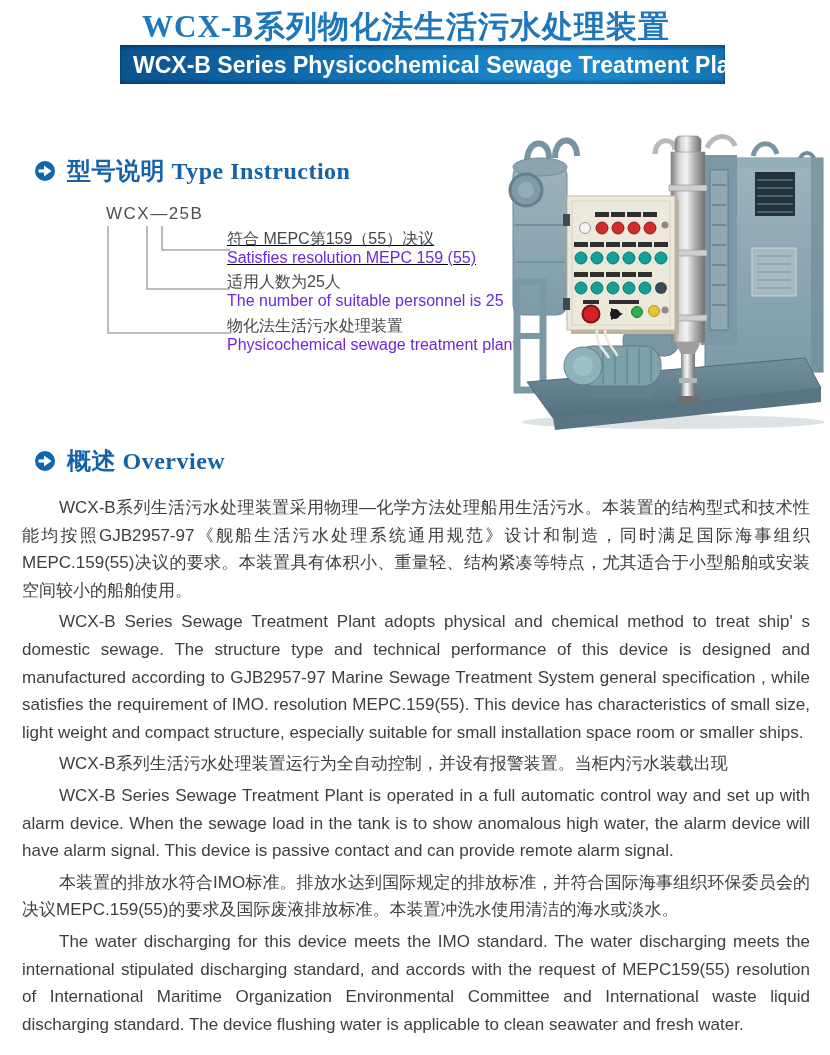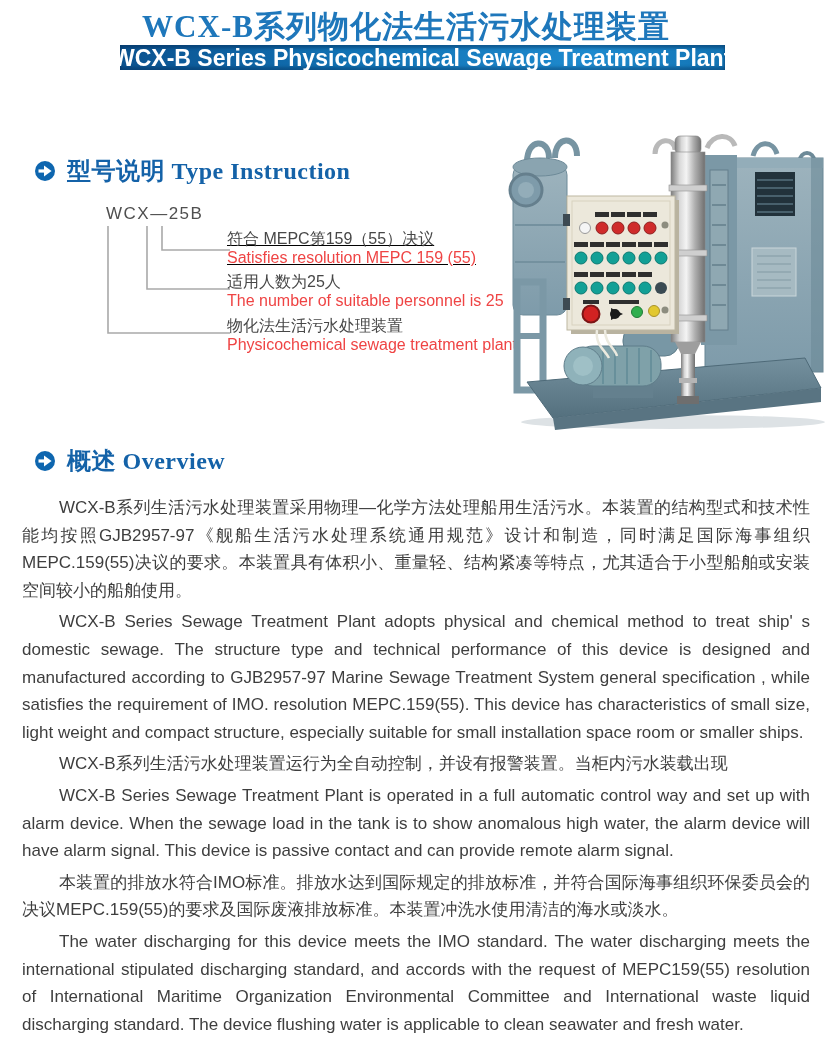--- a/index.html
+++ b/index.html
@@ -3,41 +3,41 @@
 <meta charset="utf-8">
 <style>
   html,body { margin:0; padding:0; background:#ffffff; }
   body { width:830px; height:1055px; position:relative; overflow:hidden;
          font-family:"Liberation Sans", sans-serif; }
 
   .page-title { position:absolute; top:6px; left:0; width:812px; text-align:center;
     font-family:"Liberation Serif", serif; font-weight:bold; font-size:31px;
     color:#1e77bb; letter-spacing:1px; white-space:nowrap; }
 
-  .banner { position:absolute; left:120px; top:45px; width:605px; height:25px;
+  .banner { position:absolute; left:120px; top:45px; width:605px; height:39px;
     background:linear-gradient(95deg,#0b528f 0%,#1172b4 38%,#1e8ace 78%,#1273b3 100%);
     box-shadow:inset 0 3px 3px rgba(3,30,66,.38), inset 0 -3px 3px rgba(3,30,66,.32);
-    display:flex; align-items:center; justify-content:center; }
+    display:flex; align-items:center; }
   .banner .banner-text { color:#ffffff; font-weight:bold; font-size:24px;
     transform:scaleX(.96); white-space:nowrap; letter-spacing:0; }
 
   .sec-header { position:absolute; left:34px; display:flex; align-items:center; gap:11px; }
   #type-header { top:155px; }
   #overview-header { top:445px;gap:11px; }
   .sec-header .txt { font-family:"Liberation Serif", serif; font-weight:bold;
     font-size:24px; color:#1462a8; letter-spacing:.5px; white-space:nowrap; }
   .arrow-icon { width:22px; height:22px; flex:0 0 22px; }
 
   .model-code { position:absolute; left:84px; top:204px; font-size:17px;
     color:#4f4f4f; letter-spacing:1.5px;margin-left:22px; }
   .diagram-lines { position:absolute; left:85px; top:222px; }
   .dlabel { position:absolute; left:227px; }
   #dlabel-0 { top:229px;text-decoration:underline; } #dlabel-1 { top:272px; } #dlabel-2 { top:316px; }
   .dlabel .cn { font-size:16px; color:#474747; line-height:19px; }
-  .dlabel .en { font-size:16px; color:#ef4444; line-height:19px; }
+  .dlabel .en { font-size:16px; color:#6d28d9; line-height:19px; }
 
   .photo { position:absolute; left:505px; top:130px; width:323px; height:300px; }
 
   .bodytext { position:absolute; left:18px; top:490px; width:796px; }
   .bodytext p { margin:4px; text-align:justify; line-height:27.6px; color:#3e3e3e;
     font-size:17px; text-indent:37px; }
   .bodytext p.line { text-align:left; }
 </style>
 </head>
 <body>

